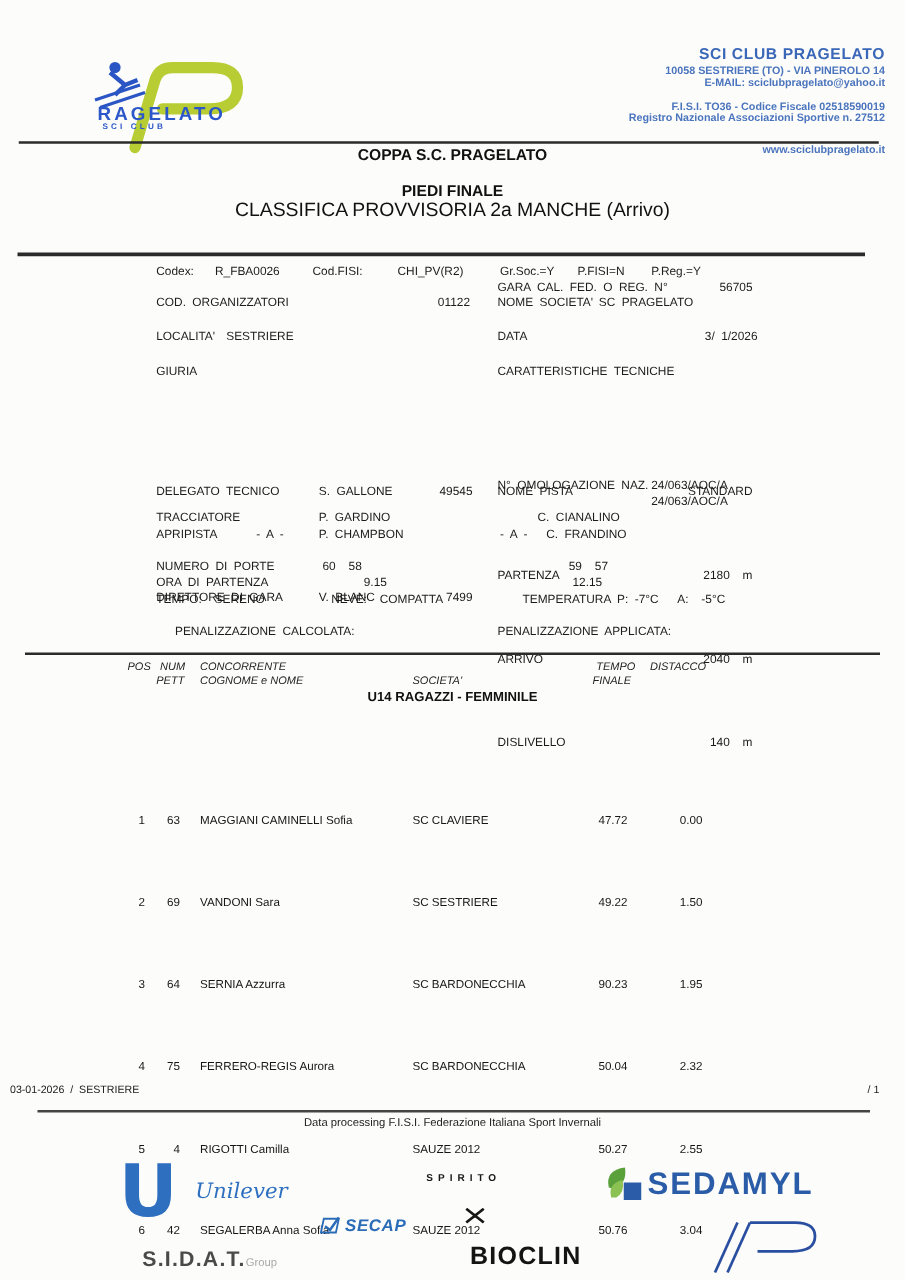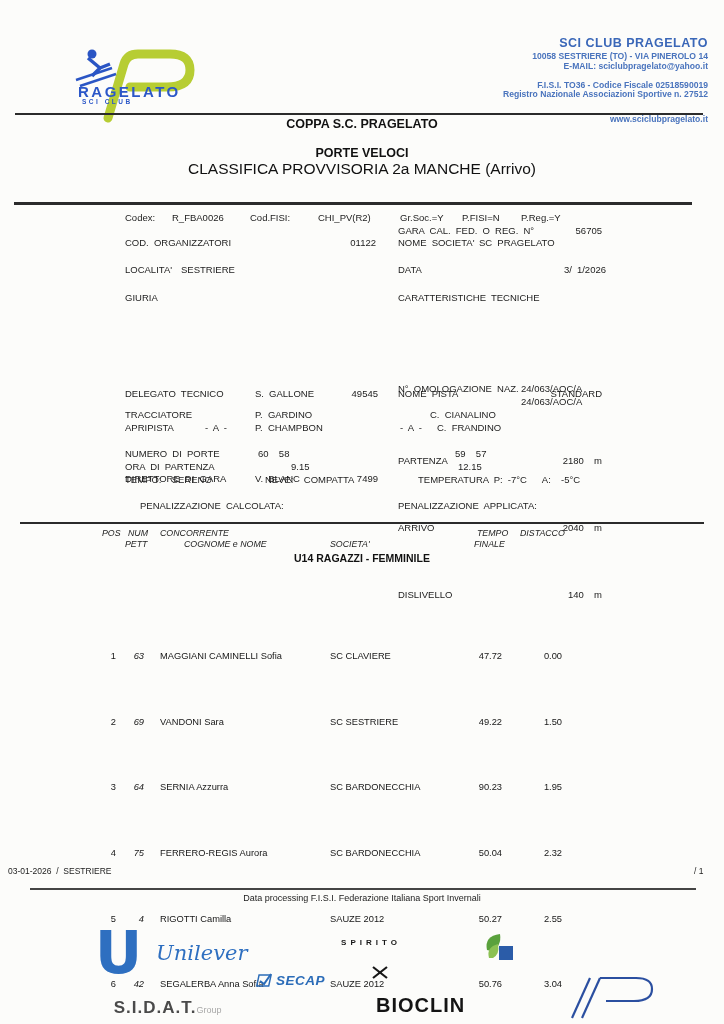--- a/index.html
+++ b/index.html
@@ -16,21 +16,21 @@
   .clubline{position:absolute;right:16px;text-align:right;color:#4a74bd;font-weight:bold;font-size:8.6px;white-space:pre;}
   
   .grow,.trow{position:relative;height:13px;font-size:9.5px;word-spacing:2.5px;}
   .grow span,.trow span{position:absolute;top:0;white-space:pre;}
   .g-role{left:125px;} .g-name{left:255px;} .g-code{left:330px;width:48px;text-align:right;}
   .t-label{left:398px;} .t-value{left:480px;width:122px;text-align:right;}
   
   .rrow{position:relative;height:11.65px;font-size:9.3px;color:#161616;}
   .rrow span{position:absolute;top:0;white-space:pre;}
   .c-pos{left:88px;width:28px;text-align:right;}
-  .c-pett{left:116px;width:28px;text-align:right;font-style:italic;}
+  .c-pett{left:116px;width:28px;text-align:right;}
   .c-name{left:160px;}
   .c-club{left:330px;}
   .c-tempo{left:458px;width:44px;text-align:right;}
   .c-dist{left:518px;width:44px;text-align:right;}
   
   .script{font-family:"DejaVu Serif",serif;font-style:italic;}
 </style>
 </head>
 <body>
 
@@ -53,21 +53,21 @@
   <div class="clubline" style="top:36px;font-size:12.5px;letter-spacing:.5px;color:#3a67b8;">SCI CLUB PRAGELATO</div>
   <div class="clubline" style="top:51px;">10058 SESTRIERE (TO) - VIA PINEROLO 14</div>
   <div class="clubline" style="top:60.5px;">E-MAIL: sciclubpragelato@yahoo.it</div>
   <div class="clubline" style="top:70px;margin-top:44px;">www.sciclubpragelato.it</div>
   <div class="clubline" style="top:79.5px;">F.I.S.I. TO36 - Codice Fiscale 02518590019</div>
   <div class="clubline" style="top:89px;">Registro Nazionale Associazioni Sportive n. 27512</div>
 
   <div class="hline" style="left:15px;top:113px;width:688px;height:1.5px;"></div>
 
   <div class="abs ctr tb" style="top:117px;">COPPA S.C. PRAGELATO</div>
-  <div class="abs ctr tb" style="top:146px;">PORTE VELOCI</div>
+  <div class="abs ctr tb" style="top:146px;">PIEDI FINALE</div>
   <div class="abs ctr" style="top:160px;font-size:15.5px;color:#111;">CLASSIFICA PROVVISORIA 2a MANCHE (Arrivo)</div>
 
   <div class="hline" style="left:14px;top:202px;width:678px;height:2.5px;"></div>
 
   <div class="abs i9" style="left:125px;top:212px;">Codex:</div>
   <div class="abs i9" style="left:172px;top:212px;">R_FBA0026</div>
   <div class="abs i9" style="left:250px;top:212px;">Cod.FISI:</div>
   <div class="abs i9" style="left:318px;top:212px;">CHI_PV(R2)</div>
   <div class="abs i9" style="left:400px;top:212px;">Gr.Soc.=Y</div>
   <div class="abs i9" style="left:462px;top:212px;">P.FISI=N</div>
@@ -160,21 +160,21 @@
   <div class="abs i9" style="left:398px;top:500px;">PENALIZZAZIONE APPLICATA:</div>
 
   <div class="hline" style="left:20px;top:522px;width:684px;height:2px;"></div>
 
   <div class="abs th" style="left:102px;top:528px;">POS</div>
   <div class="abs th" style="left:128px;top:528px;">NUM</div>
   <div class="abs th" style="left:160px;top:528px;">CONCORRENTE</div>
   <div class="abs th" style="left:477px;top:528px;">TEMPO</div>
   <div class="abs th" style="left:520px;top:528px;">DISTACCO</div>
   <div class="abs th" style="left:125px;top:539px;">PETT</div>
-  <div class="abs th" style="left:160px;top:539px;margin-left:24px;">COGNOME e NOME</div>
+  <div class="abs th" style="left:160px;top:539px;">COGNOME e NOME</div>
   <div class="abs th" style="left:330px;top:539px;">SOCIETA'</div>
   <div class="abs th" style="left:474px;top:539px;">FINALE</div>
 
   <div class="abs ctr" style="top:552px;font-weight:bold;font-size:10.5px;color:#111;">U14 RAGAZZI - FEMMINILE</div>
 
   <div class="abs" style="left:0;top:579px;width:724px;">
     
   
       <div class="rrow">
         <span class="c-pos">1</span>
@@ -267,21 +267,21 @@
       
     </div>
 
   <div class="abs" style="left:8px;top:866px;font-size:8.5px;color:#222;">03-01-2026  /  SESTRIERE</div>
   <div class="abs" style="left:694px;top:866px;font-size:8.5px;color:#222;">/ 1</div>
   <div class="hline" style="left:30px;top:888px;width:666px;height:1.5px;background:#444;"></div>
   <div class="abs ctr" style="top:893px;font-size:9px;color:#222;">Data processing F.I.S.I. Federazione Italiana Sport Invernali</div>
 
   <div class="abs" style="left:95px;top:918px;display:flex;align-items:center;">
     <span style="font-size:58px;font-weight:bold;color:#2e6fc0;line-height:70px;font-family:'DejaVu Sans',sans-serif;">U</span>
-    <span class="script" style="font-size:21px;color:#2e6fc0;margin-left:14px;">Unilever</span>
+    <span class="script" style="font-size:17px;color:#2e6fc0;margin-left:14px;">Unilever</span>
   </div>
 
   <div class="abs" style="left:96px;top:980px;">
     <span style="font-size:17px;font-weight:bold;color:#4a4a4a;letter-spacing:1px;">S.I.D.A.T.</span><span style="font-size:9px;color:#a8a8a8;">Group</span>
   </div>
 
   <div class="abs" style="left:256px;top:972px;display:flex;align-items:center;">
     <svg width="18" height="16" viewBox="0 0 18 16">
       <path d="M2,3 L14,3 L14,14 L2,14 Z" fill="none" stroke="#2b6cb8" stroke-width="1.5" transform="skewX(-12)" transform-origin="8 8"></path>
       <path d="M4,9 L8,12 L15,2" fill="none" stroke="#2b6cb8" stroke-width="2"></path>
@@ -305,20 +305,21 @@
     <div style="font-size:20px;font-weight:600;color:#141414;letter-spacing:1px;">BIOCLIN</div>
     
   </div>
 
   <div class="abs" style="left:482px;top:930px;display:flex;align-items:center;">
     <svg width="32" height="34" viewBox="0 0 32 34">
       <rect x="17" y="16" width="14" height="14" fill="#2b5ca8"></rect>
       <path d="M5,20 Q2,6 18,4 Q20,17 9,21 Z" fill="#5aa13c"></path>
       <path d="M7,28 Q4,17 16,14 Q18,24 11,28 Z" fill="#8cc153"></path>
     </svg>
+    <span style="font-size:25px;font-weight:bold;color:#2b5ca8;letter-spacing:1.5px;margin-left:4px;">SEDAMYL</span>
   </div>
 
   <div class="abs" style="left:540px;top:956px;width:160px;">
     <svg width="120" height="46" viewBox="0 0 120 46">
       <g fill="none" stroke="#2b4fa0" stroke-width="2.2">
         <path d="M14,44 L32,4"></path>
         <path d="M24,44 L42,4"></path>
         <path d="M42,4 L78,4 Q94,4 94,15 Q94,27 76,27 L48,27"></path>
       </g>
     </svg>

